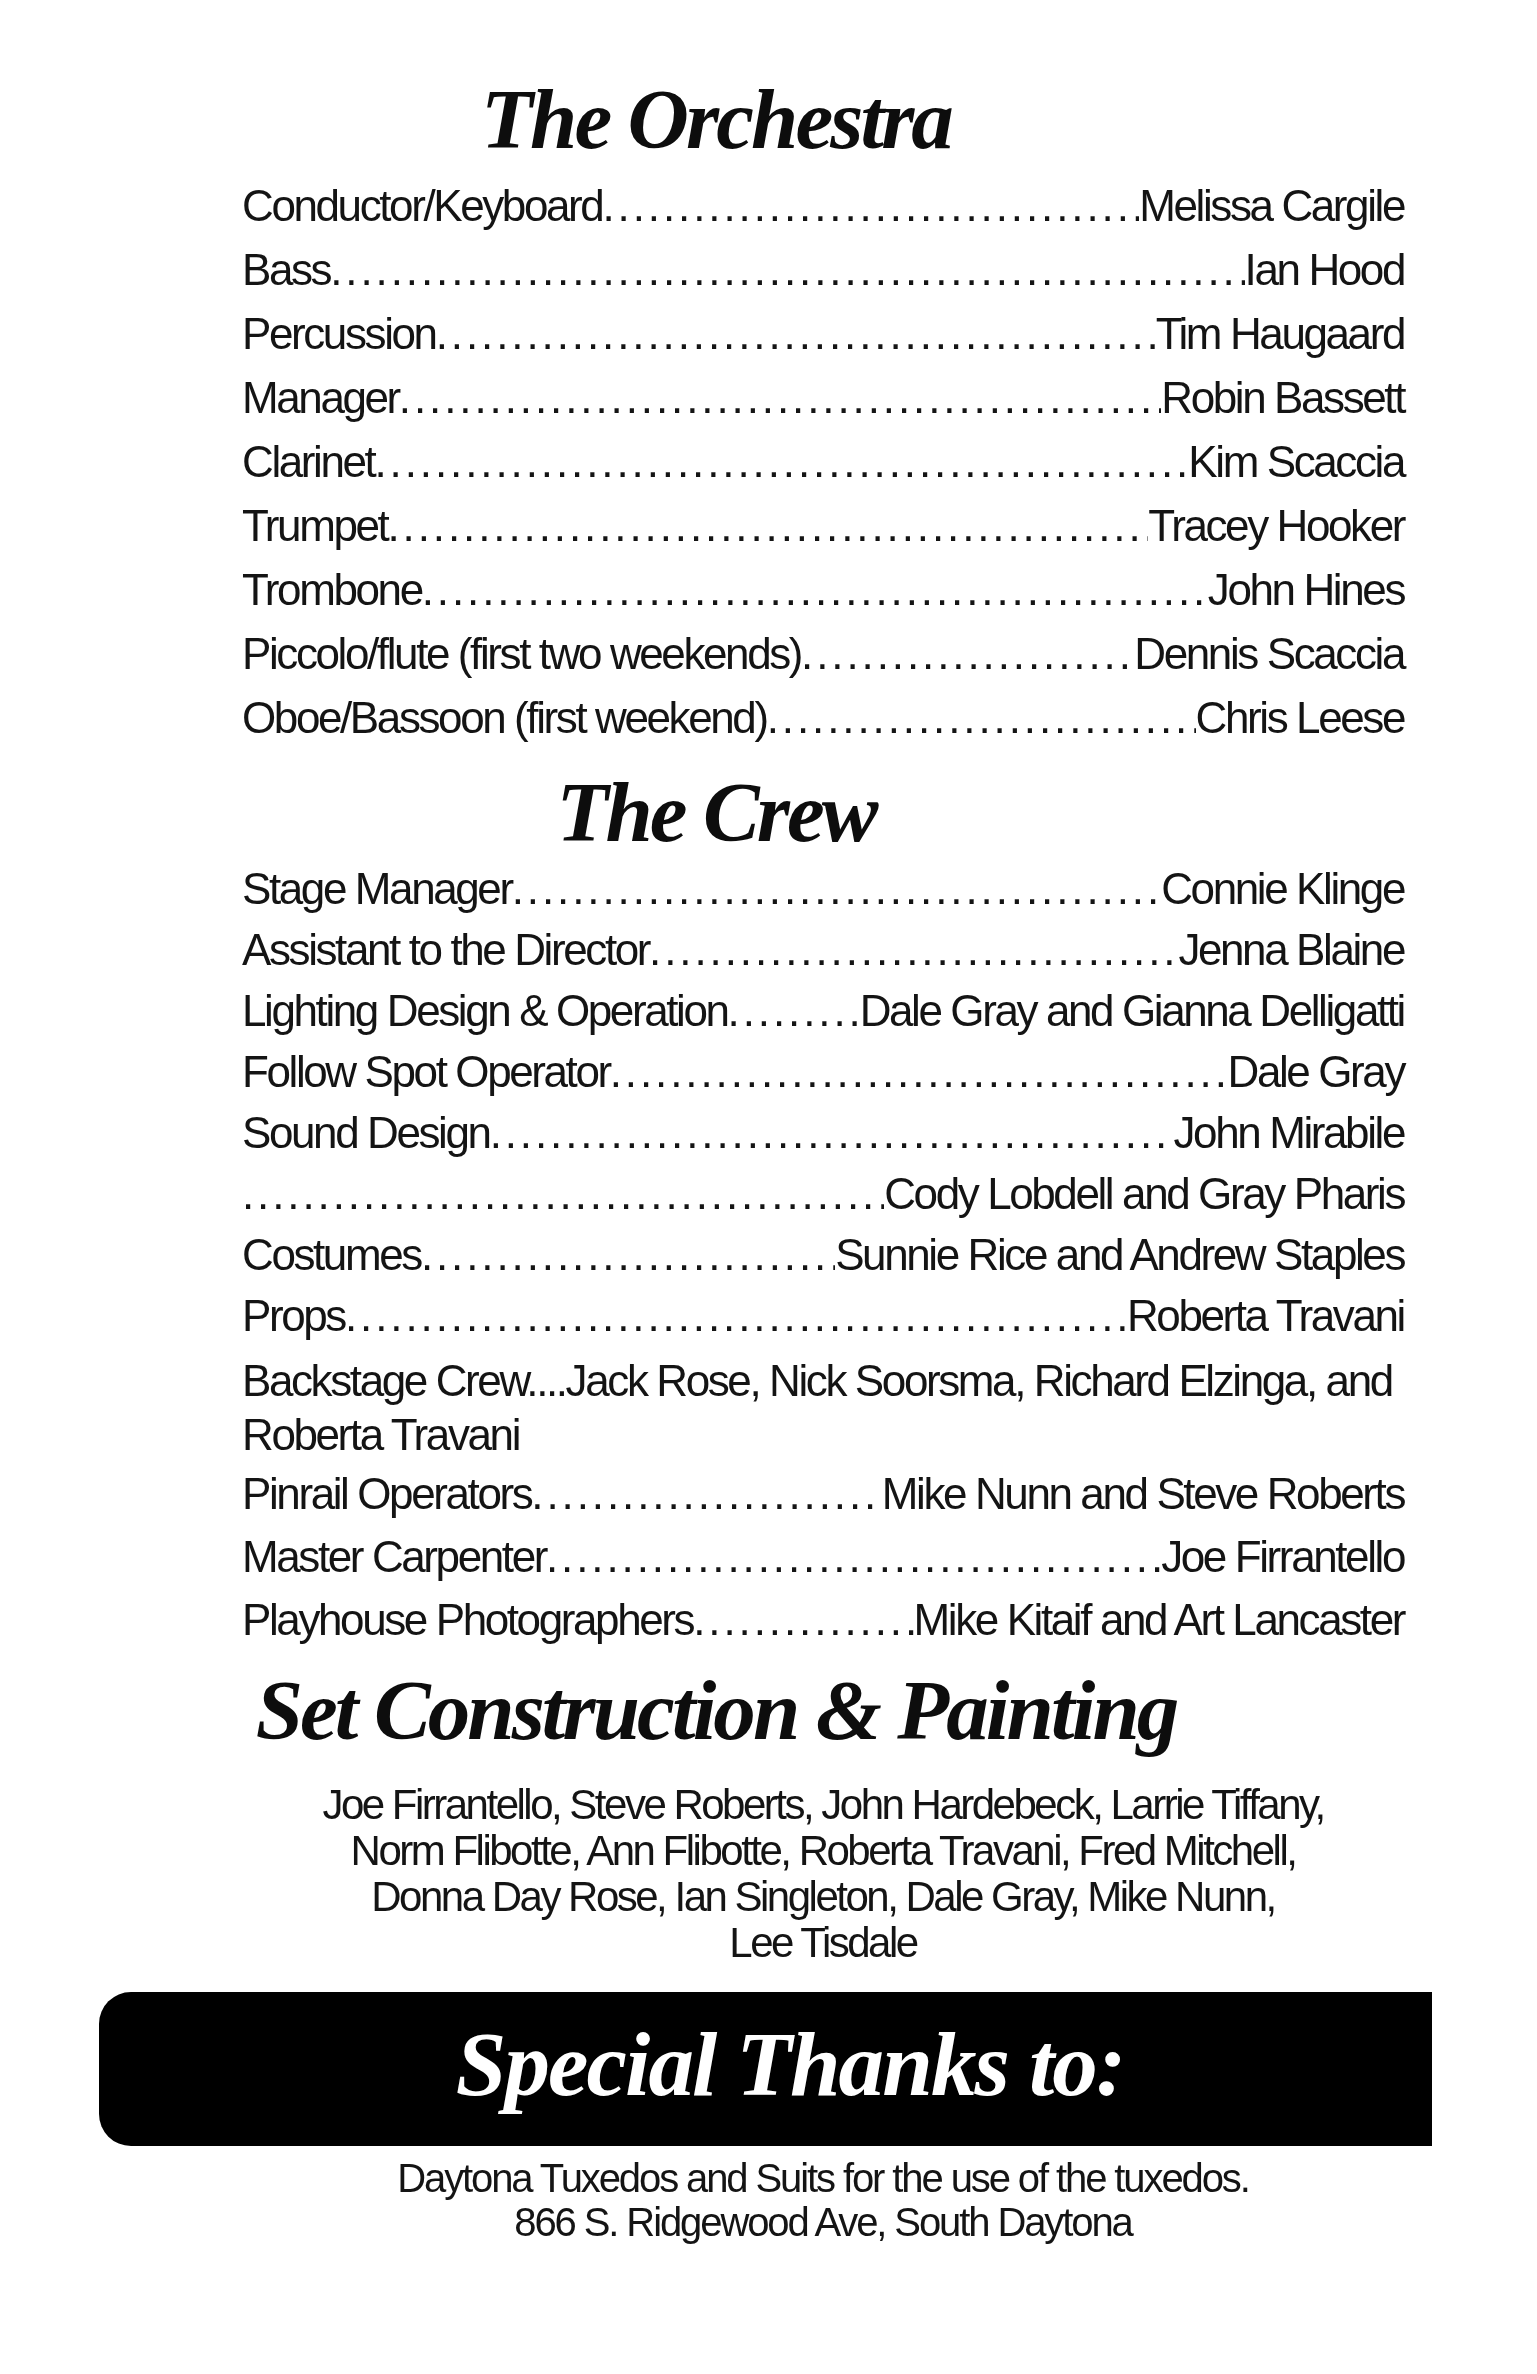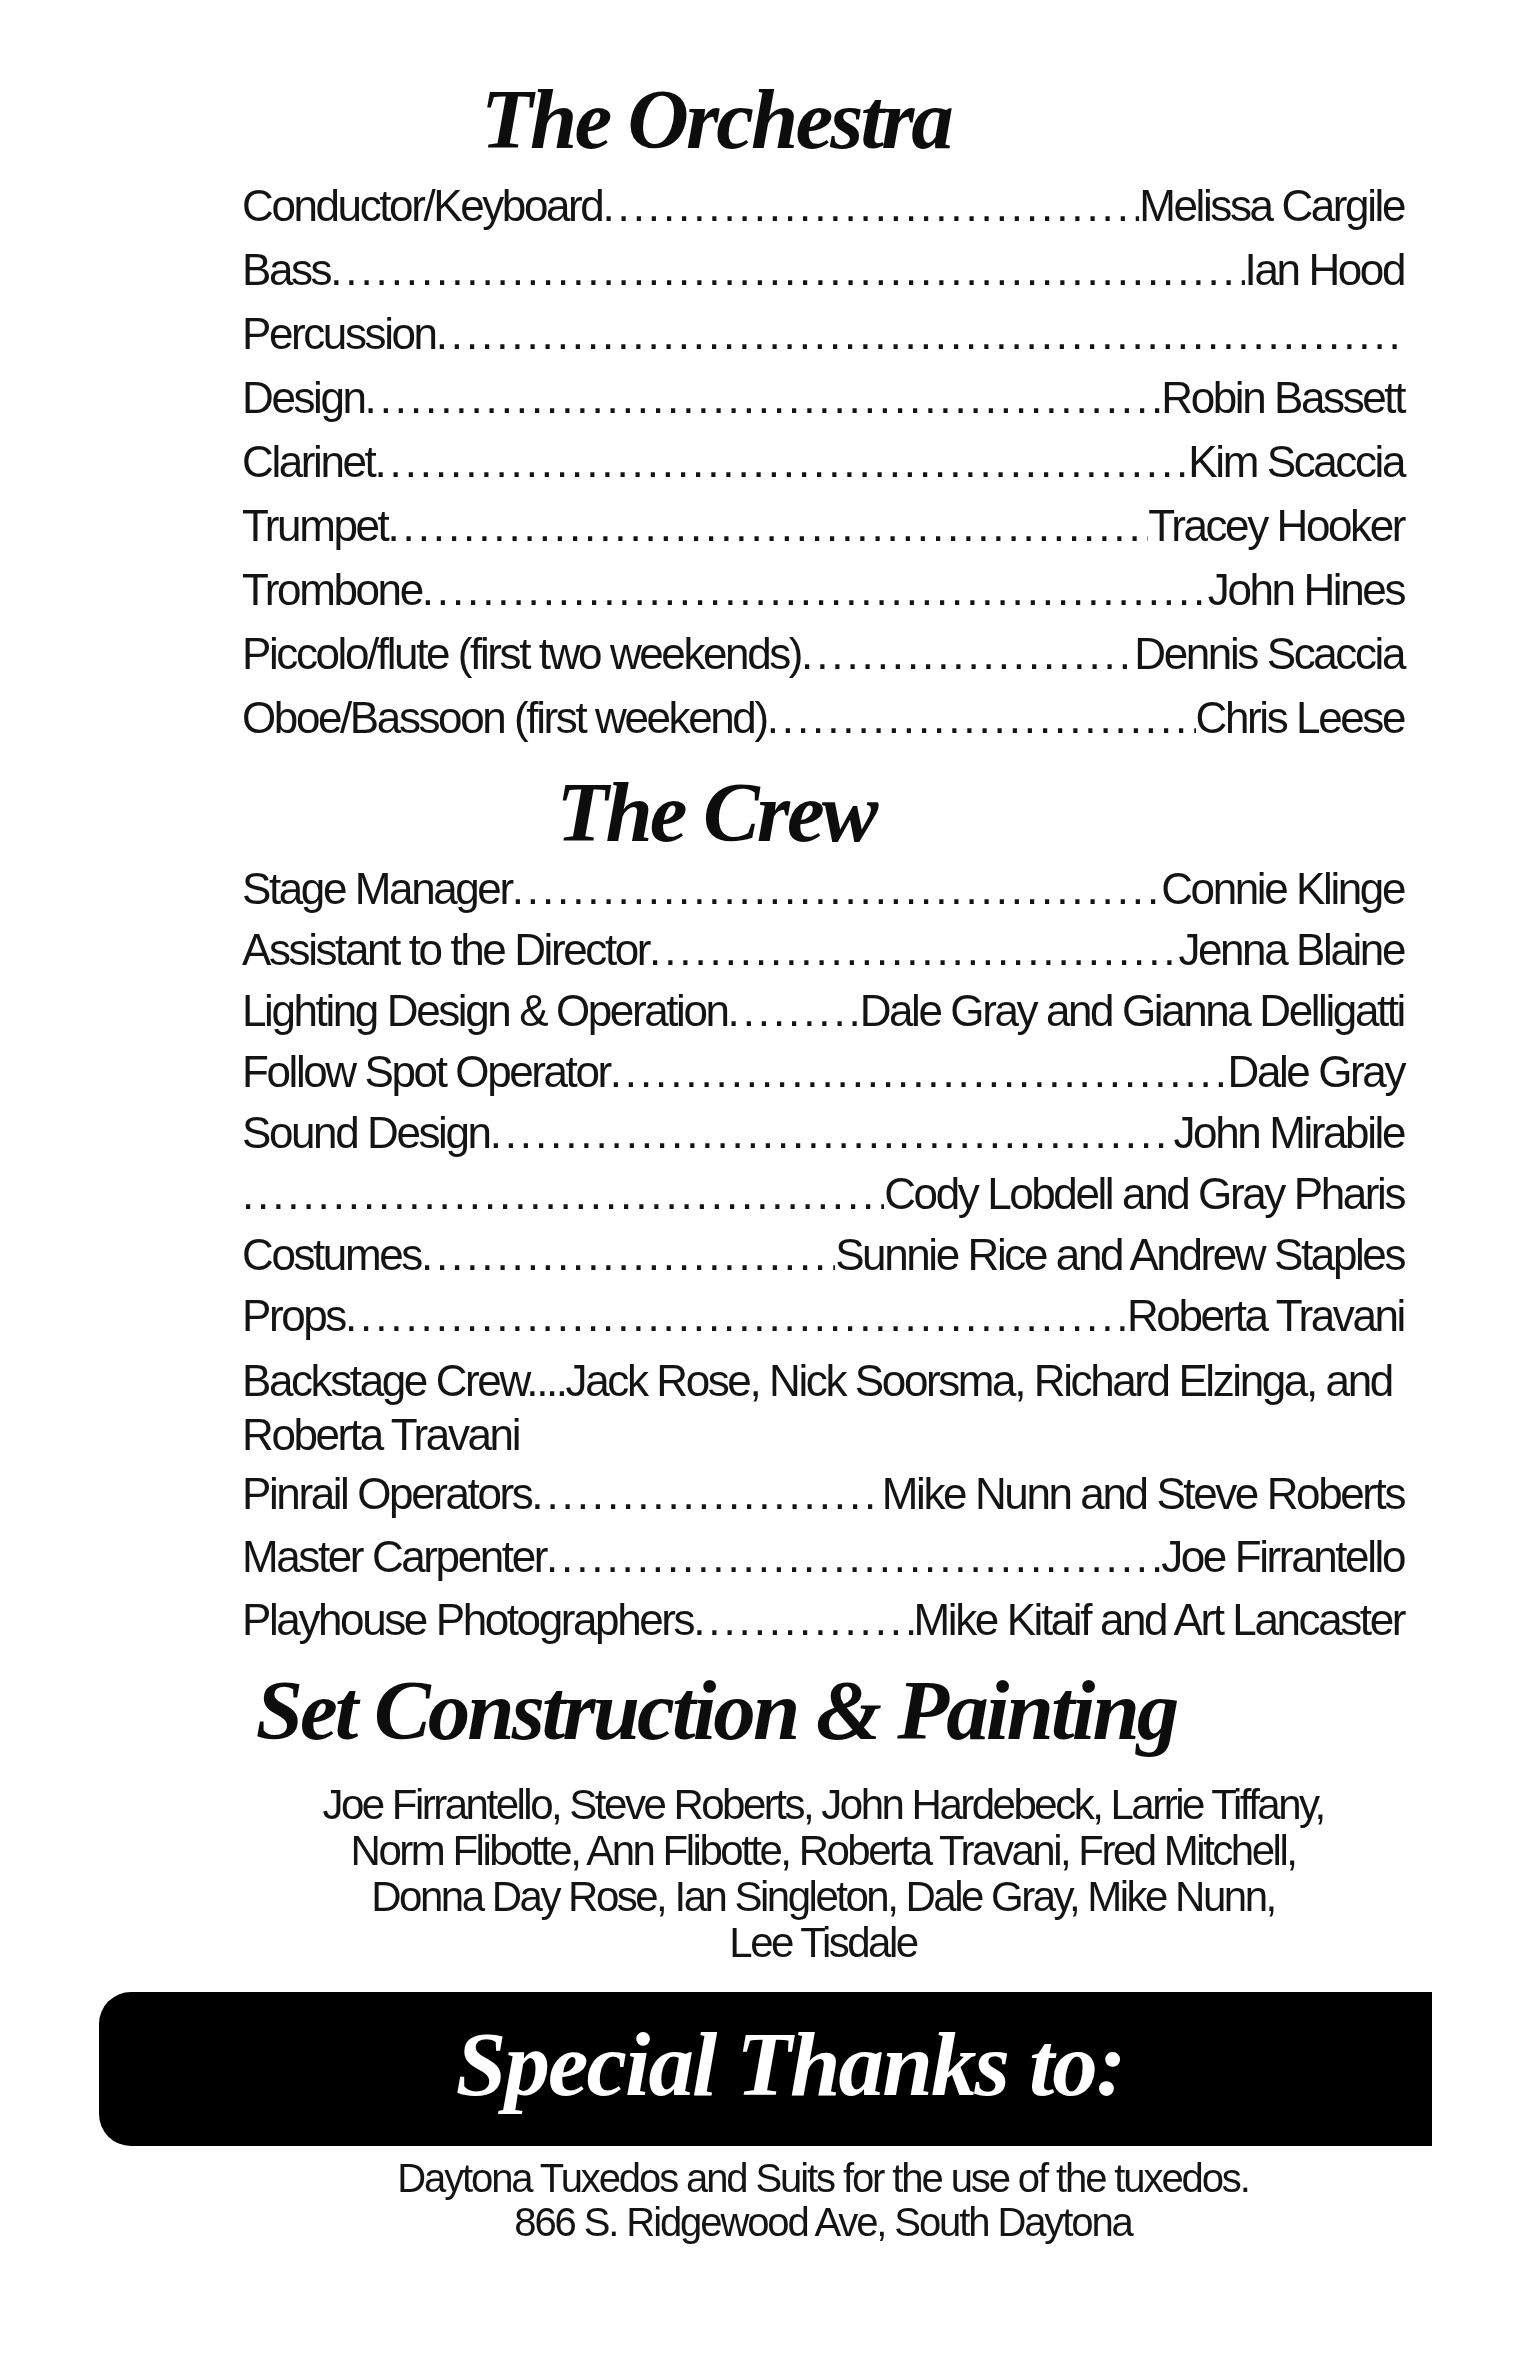--- a/index.html
+++ b/index.html
@@ -118,23 +118,24 @@
         <span class="name">Melissa Cargile</span>
       </div>
     <div class="row">
         <span class="role">Bass</span>
         <span class="leader"></span>
         <span class="name">Ian Hood</span>
       </div>
     <div class="row">
         <span class="role">Percussion</span>
         <span class="leader"></span>
-      </div>
-    <div class="row">
-        <span class="role">Design</span>
+        <span class="name">Tim Haugaard</span>
+      </div>
+    <div class="row">
+        <span class="role">Manager</span>
         <span class="leader"></span>
         <span class="name">Robin Bassett</span>
       </div>
     <div class="row">
         <span class="role">Clarinet</span>
         <span class="leader"></span>
         <span class="name">Kim Scaccia</span>
       </div>
     <div class="row">
         <span class="role">Trumpet</span>

